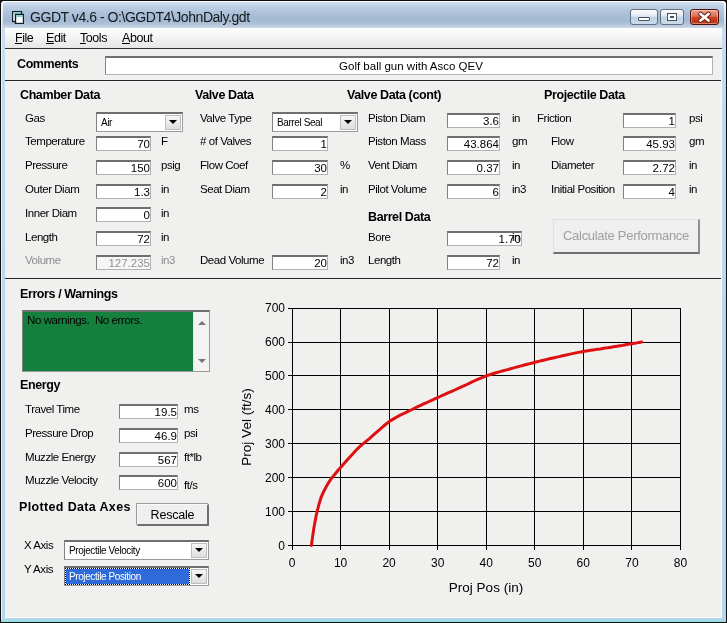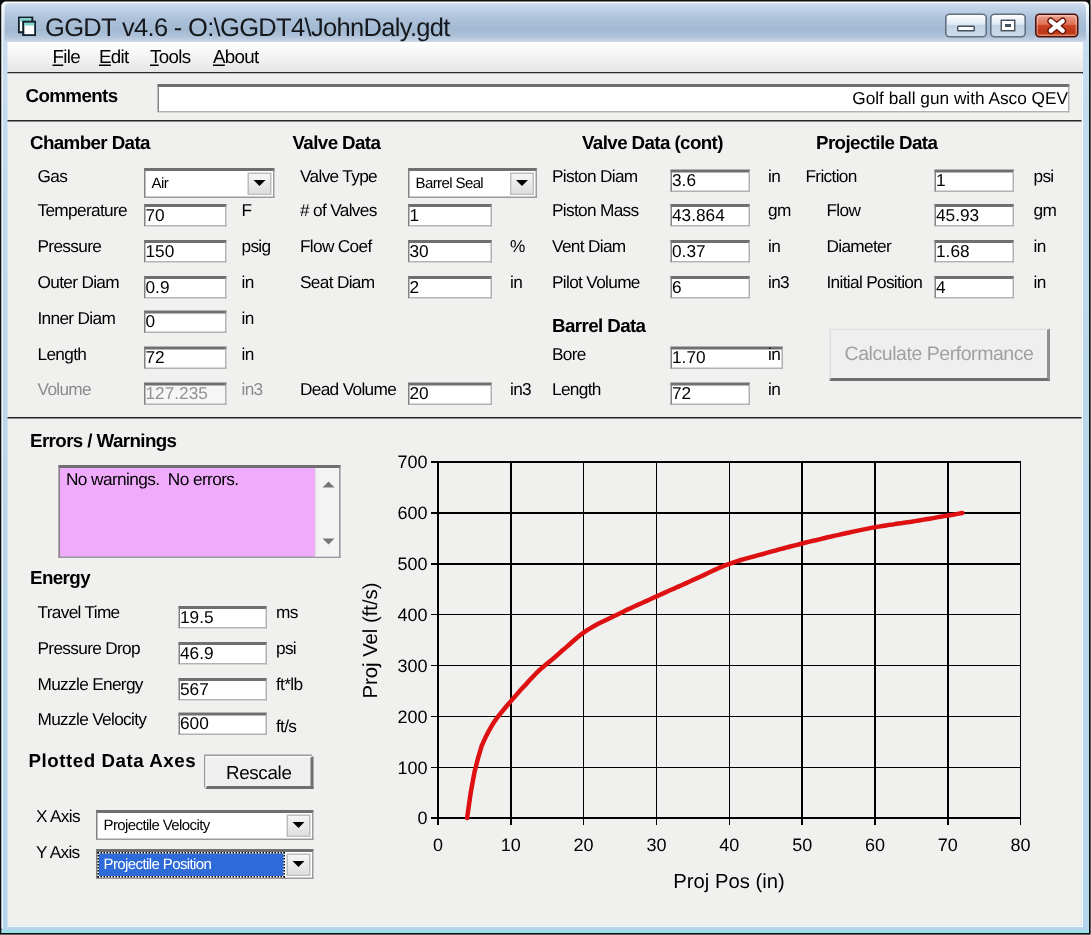--- a/index.html
+++ b/index.html
@@ -5,42 +5,42 @@
 body { position:relative; font-family:"Liberation Sans",sans-serif; background:#0e0e0e; }
 .win { position:absolute; inset:0; background:#0e0e0e; border-radius:4px 4px 0 0; }
 .frame { position:absolute; left:1px; top:1px; right:1px; bottom:1px; border-radius:3px 3px 0 0;
   background:linear-gradient(180deg,#fbfdfe 0%,#c9def0 4%,#bed8ec 20%,#b9d6ec 60%,#b4d6ec 100%); }
 .frameL { position:absolute; left:1px; top:3px; width:1px; bottom:4px; background:#eef4f9; }
 .frameR { position:absolute; right:5px; top:49px; width:1px; bottom:6px; background:#f8fbfd; }
 .frameB { position:absolute; left:1px; right:1px; bottom:1px; height:2px; background:#9adfe4; }
 .innerB { position:absolute; left:5px; right:5px; bottom:5px; height:1px; background:#f8fbfd; }
 .title { position:absolute; left:3px; right:3px; top:2px; height:26px; border-radius:3px 3px 0 0;
   background:linear-gradient(180deg,#d3e0ef 0%,#c2d4e8 12%,#adc2da 40%,#a2b9d2 68%,#aec2d8 85%,#ccd8e8 100%); }
-.ttext { position:absolute; left:30px; top:9px; font-size:17px; letter-spacing:-0.45px; color:#15181c; }
+.ttext { position:absolute; left:30px; top:9px; font-size:14px; letter-spacing:-0.45px; color:#15181c; }
 .icon { position:absolute; left:12px; top:11px; }
 .menubar { position:absolute; left:5px; right:5px; top:28px; height:21px;
   background:linear-gradient(180deg,#ffffff 0%,#f2f2f2 55%,#e6e6e6 100%); border-bottom:1.4px solid #2e2e2e; }
-.mi { position:absolute; top:31px; font-size:12.5px; letter-spacing:-0.45px; color:#000;margin-left:20px; }
+.mi { position:absolute; top:31px; font-size:12.5px; letter-spacing:-0.45px; color:#000; }
 .mi u { text-decoration:underline; }
 .client { position:absolute; left:5px; top:49px; width:716px; height:568px; background:#f0f0ef; }
 .sep { position:absolute; left:5px; width:716px; height:1.4px; background:#262626; }
 .hd { position:absolute; font-size:12.5px; font-weight:bold; letter-spacing:-0.4px; color:#000; white-space:nowrap; }
 .lbl { position:absolute; font-size:11.5px; letter-spacing:-0.45px; color:#000; white-space:nowrap; }
 .gray { color:#8c8c8c; }
-.tf { position:absolute; height:15px; background:#fff; text-align:left; font-size:11.5px; line-height:12.5px;
+.tf { position:absolute; height:15px; background:#fff; text-align:right; font-size:11.5px; line-height:12.5px;
   border:1px solid #b2b2b2; border-top:2px solid #6f6f6f; border-left:1px solid #828282; color:#000; }
 .tf.dis { color:#929292; background:#f6f6f6; }
 .cb { position:absolute; height:20px; background:#fff; border:1px solid #9a9a9a; border-top:2px solid #6f6f6f; border-left:1px solid #828282; }
 .cbt { position:absolute; left:4px; top:3px; font-size:10px; letter-spacing:-0.4px; white-space:nowrap; }
 .cbb { position:absolute; right:1px; top:1px; bottom:1px; width:16px;
   background:linear-gradient(180deg,#f6f6f6,#dedede); border:1px solid #bdbdbd; }
 .tri { position:absolute; left:50%; top:50%; margin-left:-4px; margin-top:-2px; width:0; height:0;
   border-left:4px solid transparent; border-right:4px solid transparent; border-top:4px solid #000; }
 .selbg { position:absolute; left:1px; top:1px; bottom:1px; right:19px; background:#2e6bd9; outline:1px dotted #000; }
-.errbox { position:absolute; left:39px; top:310px; width:188px; height:62px; background:#f0abfc;
+.errbox { position:absolute; left:22px; top:310px; width:188px; height:62px; background:#15803d;
   border:1px solid #9a9a9a; border-top:2px solid #6f6f6f; border-left:1px solid #828282; }
 .errtxt { position:absolute; left:4px; top:2px; font-size:11.5px; letter-spacing:-0.4px; }
 .sb { position:absolute; right:0; top:0; bottom:0; width:16px; background:#f3f3f3; border-left:1px solid #e6e6e6; }
 .sbtri { position:absolute; left:50%; margin-left:-4px; width:0; height:0;
   border-left:4px solid transparent; border-right:4px solid transparent; }
 .sbtri.up { top:9px; border-bottom:4px solid #767676; }
 .sbtri.dn { bottom:8px; border-top:4px solid #767676; }
 .calcbtn { position:absolute; left:553px; top:219px; width:147px; height:35px; background:#efefef;
   border-top:1px solid #e0e0e0; border-left:1px solid #e0e0e0; border-right:2px solid #8f8f8f; border-bottom:2px solid #6f6f6f;
   color:#a0a0a0; font-size:13px; letter-spacing:-0.3px; text-align:center; line-height:32px; }
@@ -86,41 +86,41 @@
   </div>
 <div class="menubar"></div>
 <div class="mi" style="left:15px"><u>F</u>ile</div>
 <div class="mi" style="left:46px"><u>E</u>dit</div>
 <div class="mi" style="left:80px"><u>T</u>ools</div>
 <div class="mi" style="left:122px"><u>A</u>bout</div>
 <div class="client"></div>
 <div class="sep" style="top:80px"></div>
 <div class="sep" style="top:278px"></div>
 <div class="hd" style="left:17px;top:57px">Comments</div>
-<div class="tf" style="left:105px;top:56px;width:608px;height:19px;text-align:right;padding-left:4px;line-height:16px">Golf ball gun with Asco QEV</div>
+<div class="tf" style="left:105px;top:56px;width:608px;height:19px;text-align:center;padding-left:4px;line-height:16px">Golf ball gun with Asco QEV</div>
 <div class="hd" style="left:20px;top:88px">Chamber Data</div>
 <div class="hd" style="left:195px;top:88px">Valve Data</div>
-<div class="hd" style="left:388px;top:88px">Valve Data (cont)</div>
+<div class="hd" style="left:347px;top:88px">Valve Data (cont)</div>
 <div class="hd" style="left:544px;top:88px">Projectile Data</div>
 <div class="hd" style="left:368px;top:210px">Barrel Data</div>
 <div class="lbl" style="left:25px;top:112.0px">Gas</div>
 <div class="cb" style="left:96px;top:111.7px;width:87px">
     <span class="cbt">Air</span>
     <span class="cbb">
       <span class="tri"></span>
     </span>
   </div>
 <div class="lbl" style="left:25px;top:135.4px">Temperature</div>
 <div class="tf" style="left:96px;top:136.0px;width:55px">70</div>
 <div class="lbl" style="left:161px;top:135.4px">F</div>
 <div class="lbl" style="left:25px;top:159.2px">Pressure</div>
 <div class="tf" style="left:96px;top:159.8px;width:55px">150</div>
 <div class="lbl" style="left:161px;top:159.2px">psig</div>
 <div class="lbl" style="left:25px;top:183.0px">Outer Diam</div>
-<div class="tf" style="left:96px;top:183.6px;width:55px">0.9</div>
+<div class="tf" style="left:96px;top:183.6px;width:55px">1.3</div>
 <div class="lbl" style="left:161px;top:183.0px">in</div>
 <div class="lbl" style="left:25px;top:206.8px">Inner Diam</div>
 <div class="tf" style="left:96px;top:207.4px;width:55px">0</div>
 <div class="lbl" style="left:161px;top:206.8px">in</div>
 <div class="lbl" style="left:25px;top:230.6px">Length</div>
 <div class="tf" style="left:96px;top:231.2px;width:55px">72</div>
 <div class="lbl" style="left:161px;top:230.6px">in</div>
 <div class="lbl gray" style="left:25px;top:254.4px">Volume</div>
 <div class="tf dis" style="left:96px;top:255.0px;width:55px">127.235</div>
 <div class="lbl gray" style="left:161px;top:254.4px">in3</div>
@@ -160,21 +160,21 @@
 <div class="lbl" style="left:368px;top:254.4px">Length</div>
 <div class="tf" style="left:447px;top:255.0px;width:53px">72</div>
 <div class="lbl" style="left:512px;top:254.4px">in</div>
 <div class="lbl" style="left:537px;top:112.0px">Friction</div>
 <div class="tf" style="left:623px;top:112.6px;width:53px">1</div>
 <div class="lbl" style="left:689px;top:112.0px">psi</div>
 <div class="lbl" style="left:551px;top:135.4px">Flow</div>
 <div class="tf" style="left:623px;top:136.0px;width:53px">45.93</div>
 <div class="lbl" style="left:689px;top:135.4px">gm</div>
 <div class="lbl" style="left:551px;top:159.2px">Diameter</div>
-<div class="tf" style="left:623px;top:159.8px;width:53px">1.68</div>
+<div class="tf" style="left:623px;top:159.8px;width:53px">2.72</div>
 <div class="lbl" style="left:689px;top:159.2px">in</div>
 <div class="lbl" style="left:551px;top:183.0px">Initial Position</div>
 <div class="tf" style="left:623px;top:183.6px;width:53px">4</div>
 <div class="lbl" style="left:689px;top:183.0px">in</div>
 <div class="calcbtn">Calculate Performance</div>
 <div class="hd" style="left:20px;top:287px">Errors / Warnings</div>
 <div class="errbox">
     <div class="errtxt">No warnings.&nbsp; No errors.</div>
 <div class="sb">
       <span class="sbtri up"></span>

